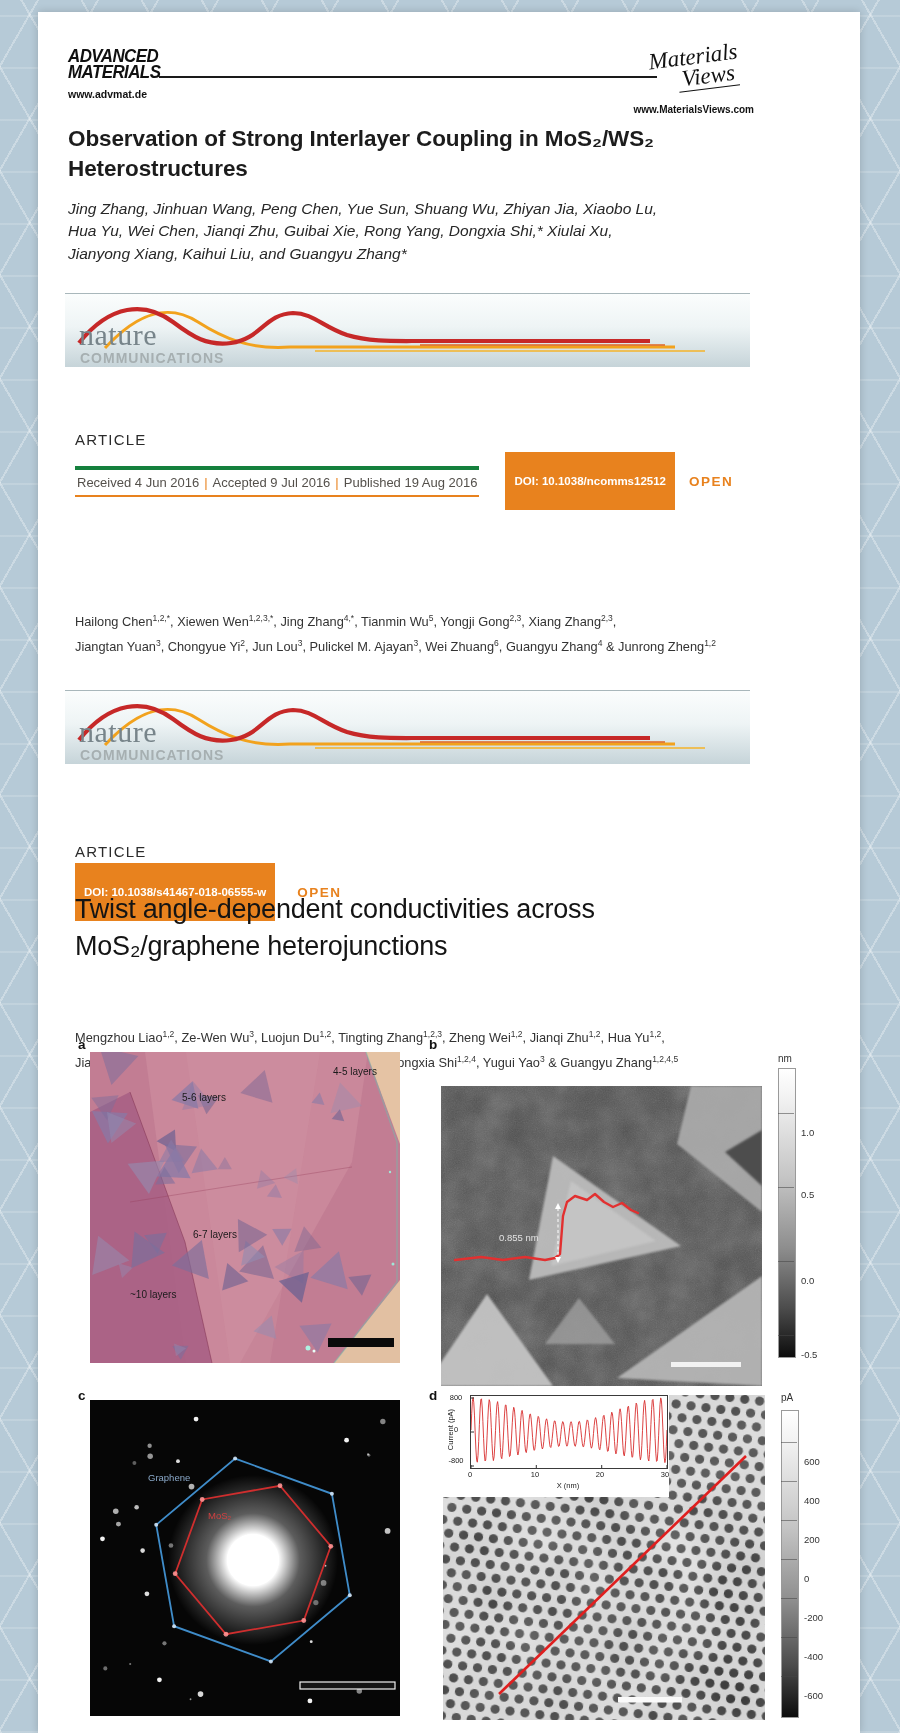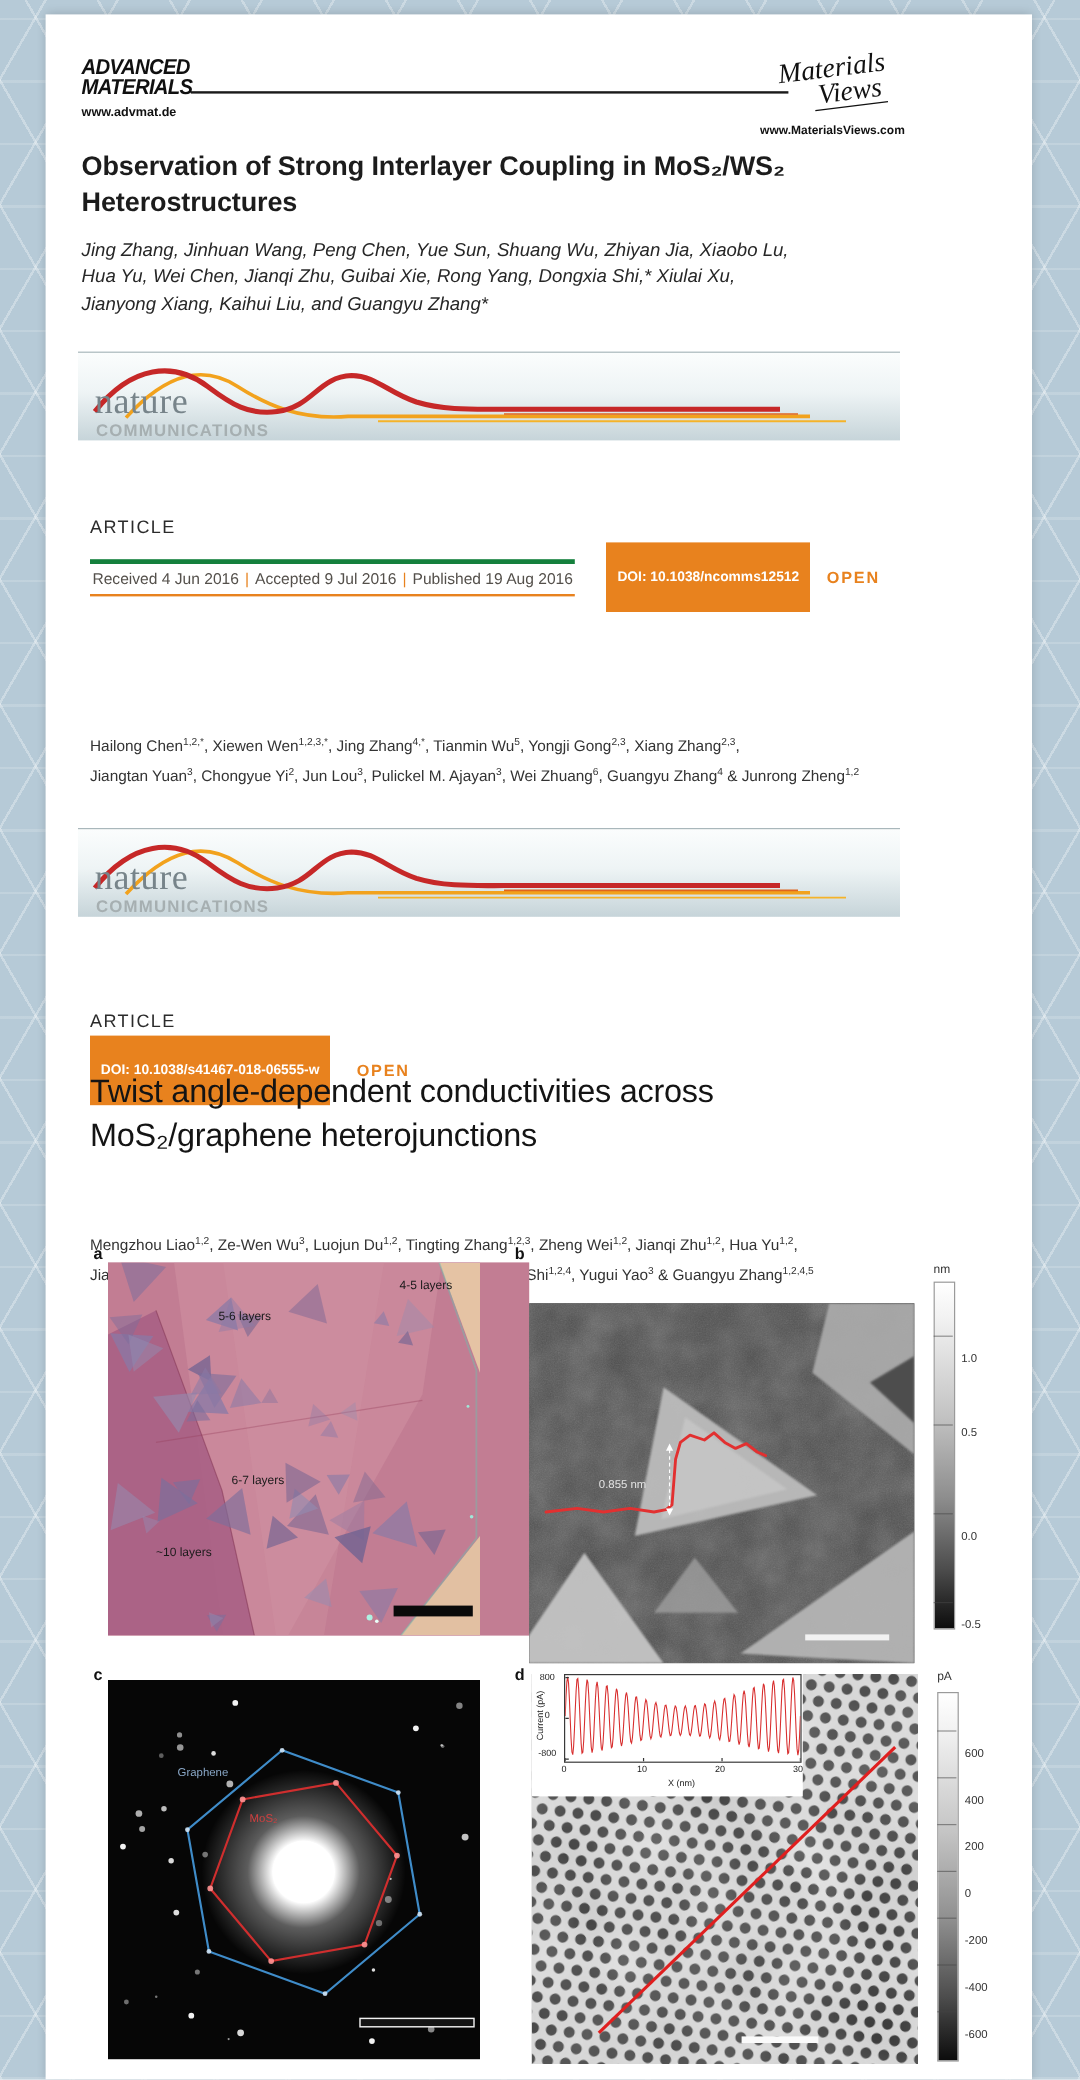--- a/index.html
+++ b/index.html
@@ -56,21 +56,21 @@
     font-size:27px;font-weight:normal;color:#141414;line-height:1.38;letter-spacing:-0.2px;}
   .nc-authors{position:absolute;left:37px;width:700px;font-size:12.8px;color:#333;line-height:1.95;}
   .nc-authors sup{font-size:8.5px;line-height:0;}
   .orcid{display:inline-block;width:11px;height:11px;border-radius:50%;background:#a6ce39;
     color:#fff;font-size:7px;line-height:11px;text-align:center;font-weight:bold;
     margin:0 1px 0 3px;vertical-align:1px;}
   
   .figures{position:absolute;left:0;top:1025px;width:822px;height:720px;}
   .panel-label{position:absolute;font-size:13.5px;font-weight:bold;color:#111;}
   .panel{position:absolute;overflow:hidden;background:#888;}
-  #panel-a{left:52px;top:15px;width:310px;height:311px;background:#c27d93;padding-left:41px;}
+  #panel-a{left:52px;top:15px;width:310px;height:311px;background:#c27d93;}
   #panel-b{left:403px;top:13px;width:321px;height:300px;background:#4e4e4e;margin-top:36px;}
   #panel-c{left:52px;top:363px;width:310px;height:316px;background:#060606;}
   #panel-d{left:405px;top:358px;width:322px;height:325px;background:#cccccc;}
   .panel svg{position:absolute;left:0;top:0;}
   .fl{position:absolute;font-size:10px;color:#1a1a1a;white-space:nowrap;}
   .fl-b{position:absolute;font-size:9.5px;color:#e3e3e3;white-space:nowrap;}
   .fl-gra{position:absolute;font-size:9.5px;color:#8aa8c8;white-space:nowrap;}
   .fl-mos{position:absolute;font-size:9.5px;color:#d04040;white-space:nowrap;}
   
   .cbar-unit{position:absolute;font-size:10px;color:#333;}

